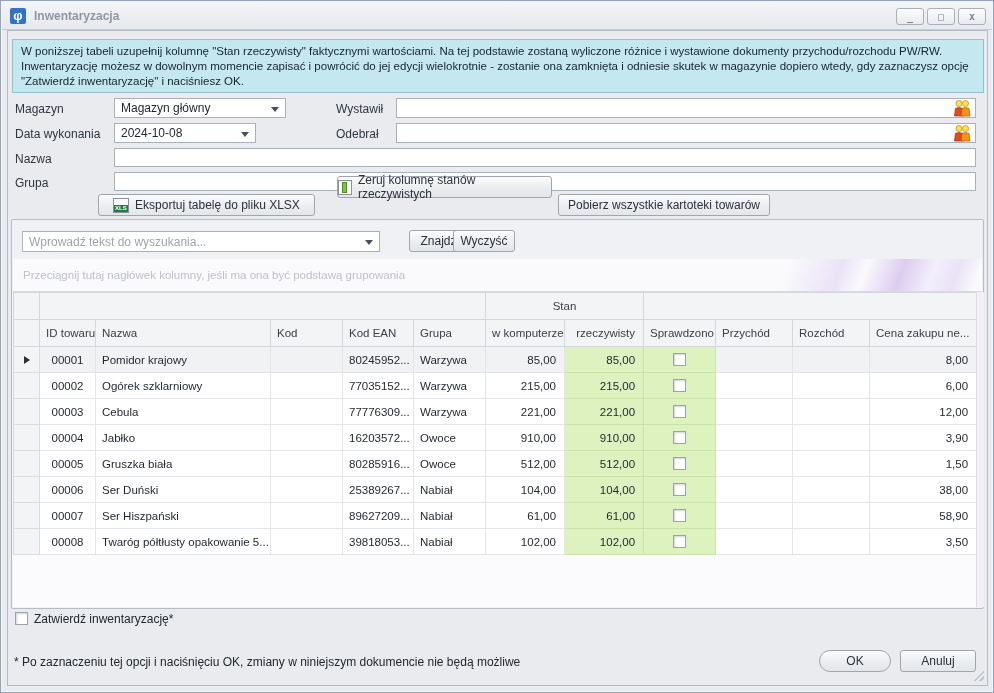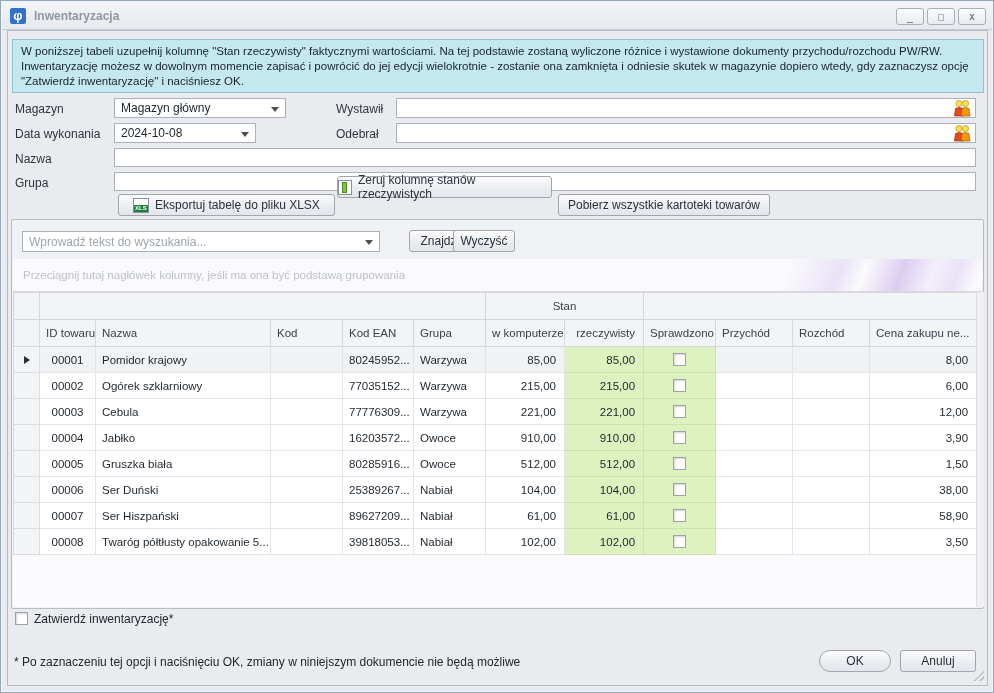--- a/index.html
+++ b/index.html
@@ -224,21 +224,21 @@
     <circle cx="13.5" cy="4.5" r="3" fill="#FFE24D" stroke="#B8860B" stroke-width="0.7"></circle>
     <path d="M9 17 L10 9.5 Q13.5 7.5 17 9.5 L18 17 Z" fill="#F59514" stroke="#A85A00" stroke-width="0.7"></path>
   </svg>
 
   <span class="frm-label" style="left:14px; top:151px;">Nazwa</span>
   <input class="txt" style="left: 113px; top: 147px; width: 862px; height: 19px;" value="">
 
   <span class="frm-label" style="left:14px; top:175px;">Grupa</span>
   <input class="txt" style="left: 113px; top: 171px; width: 862px; height: 19px;" value="">
 
-  <div class="btn" style="left:117px; top:193px; width:217px;">
+  <div class="btn" style="left:97px; top:193px; width:217px;">
     <span class="ico-xls">
         <span>XLS</span>
       </span>
     <span>Eksportuj tabelę do pliku XLSX</span>
   </div>
   <div class="btn" style="left:336px; top:175px; width:215px;">
     <span class="ico-col">
         <span></span>
       </span>
     <span>Zeruj kolumnę stanów rzeczywistych</span>

